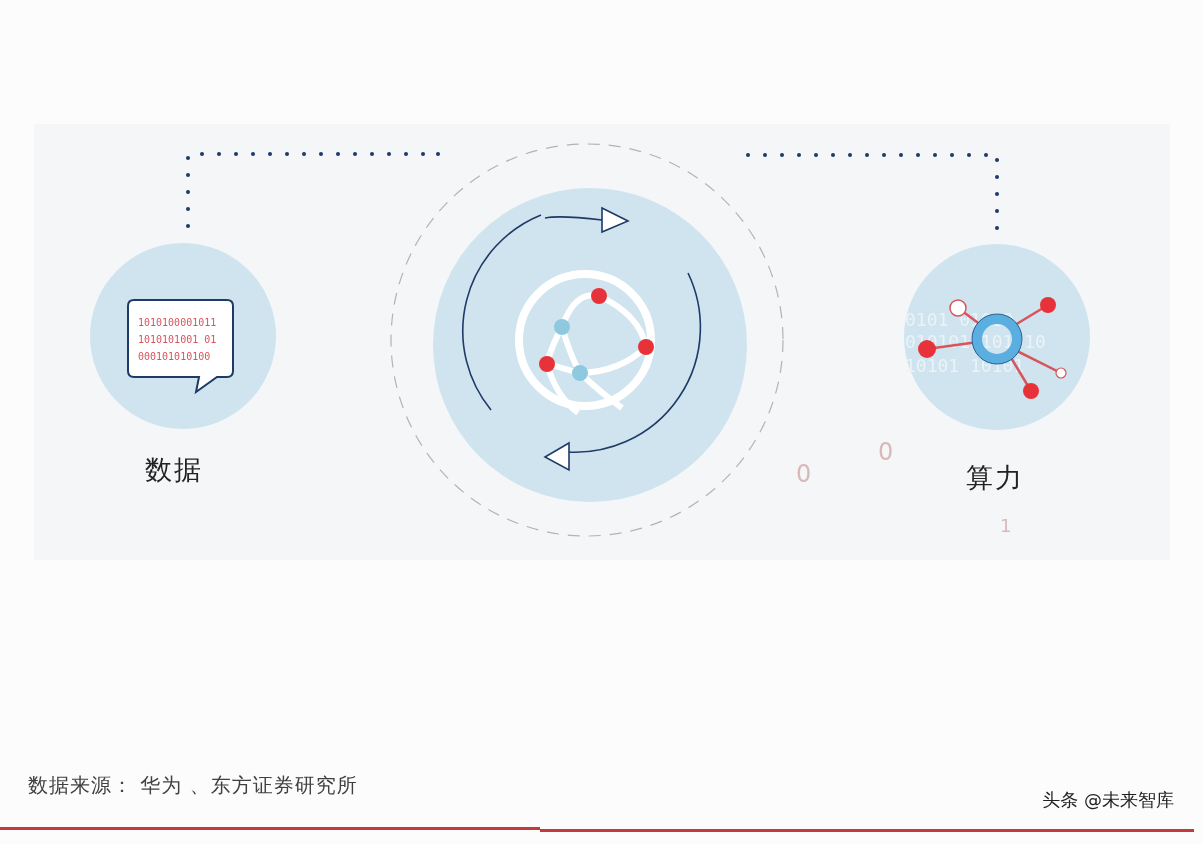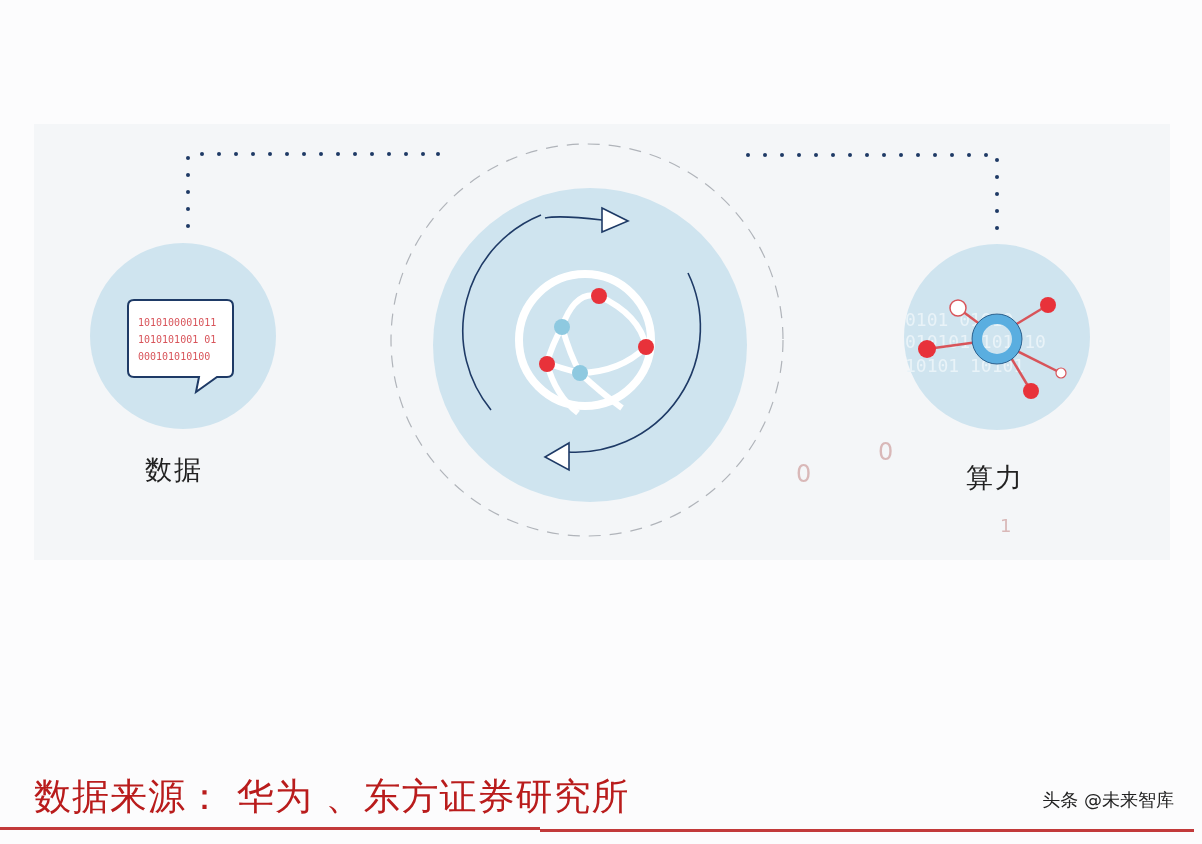--- a/index.html
+++ b/index.html
@@ -1,20 +1,20 @@
 <!DOCTYPE html>
 <html><head>
 <meta charset="utf-8">
 <style>
   html, body { margin:0; padding:0; }
   body { width:1202px; height:844px; background:#fcfcfd; position:relative; overflow:hidden;
          font-family:"DejaVu Sans", sans-serif; }
   .panel { position:absolute; left:34px; top:124px; width:1136px; height:436px; background:#f4f6f8; }
   .label { position:absolute; font-size:27px; color:#222; letter-spacing:2px;text-align:center; }
-  .source { position:absolute; left:34px; top:772px; font-size:37px; color:#b91c1c; letter-spacing:1px; }
+  .source { position:absolute; left:28px; top:772px; font-size:20px; color:#404040; letter-spacing:1px; }
   .watermark { position:absolute; right:28px; top:788px; font-size:18px; color:#222; }
   .redline { position:absolute; left:0; top:827px; height:3px; background:#c23a3a; }
   .faint { position:absolute; color:#d9b8b8; font-size:24px; font-family:"DejaVu Sans", sans-serif; }
   svg { position:absolute; left:0; top:0; }
 </style>
 </head>
 <body>
 
 <div class="panel"></div>
 

